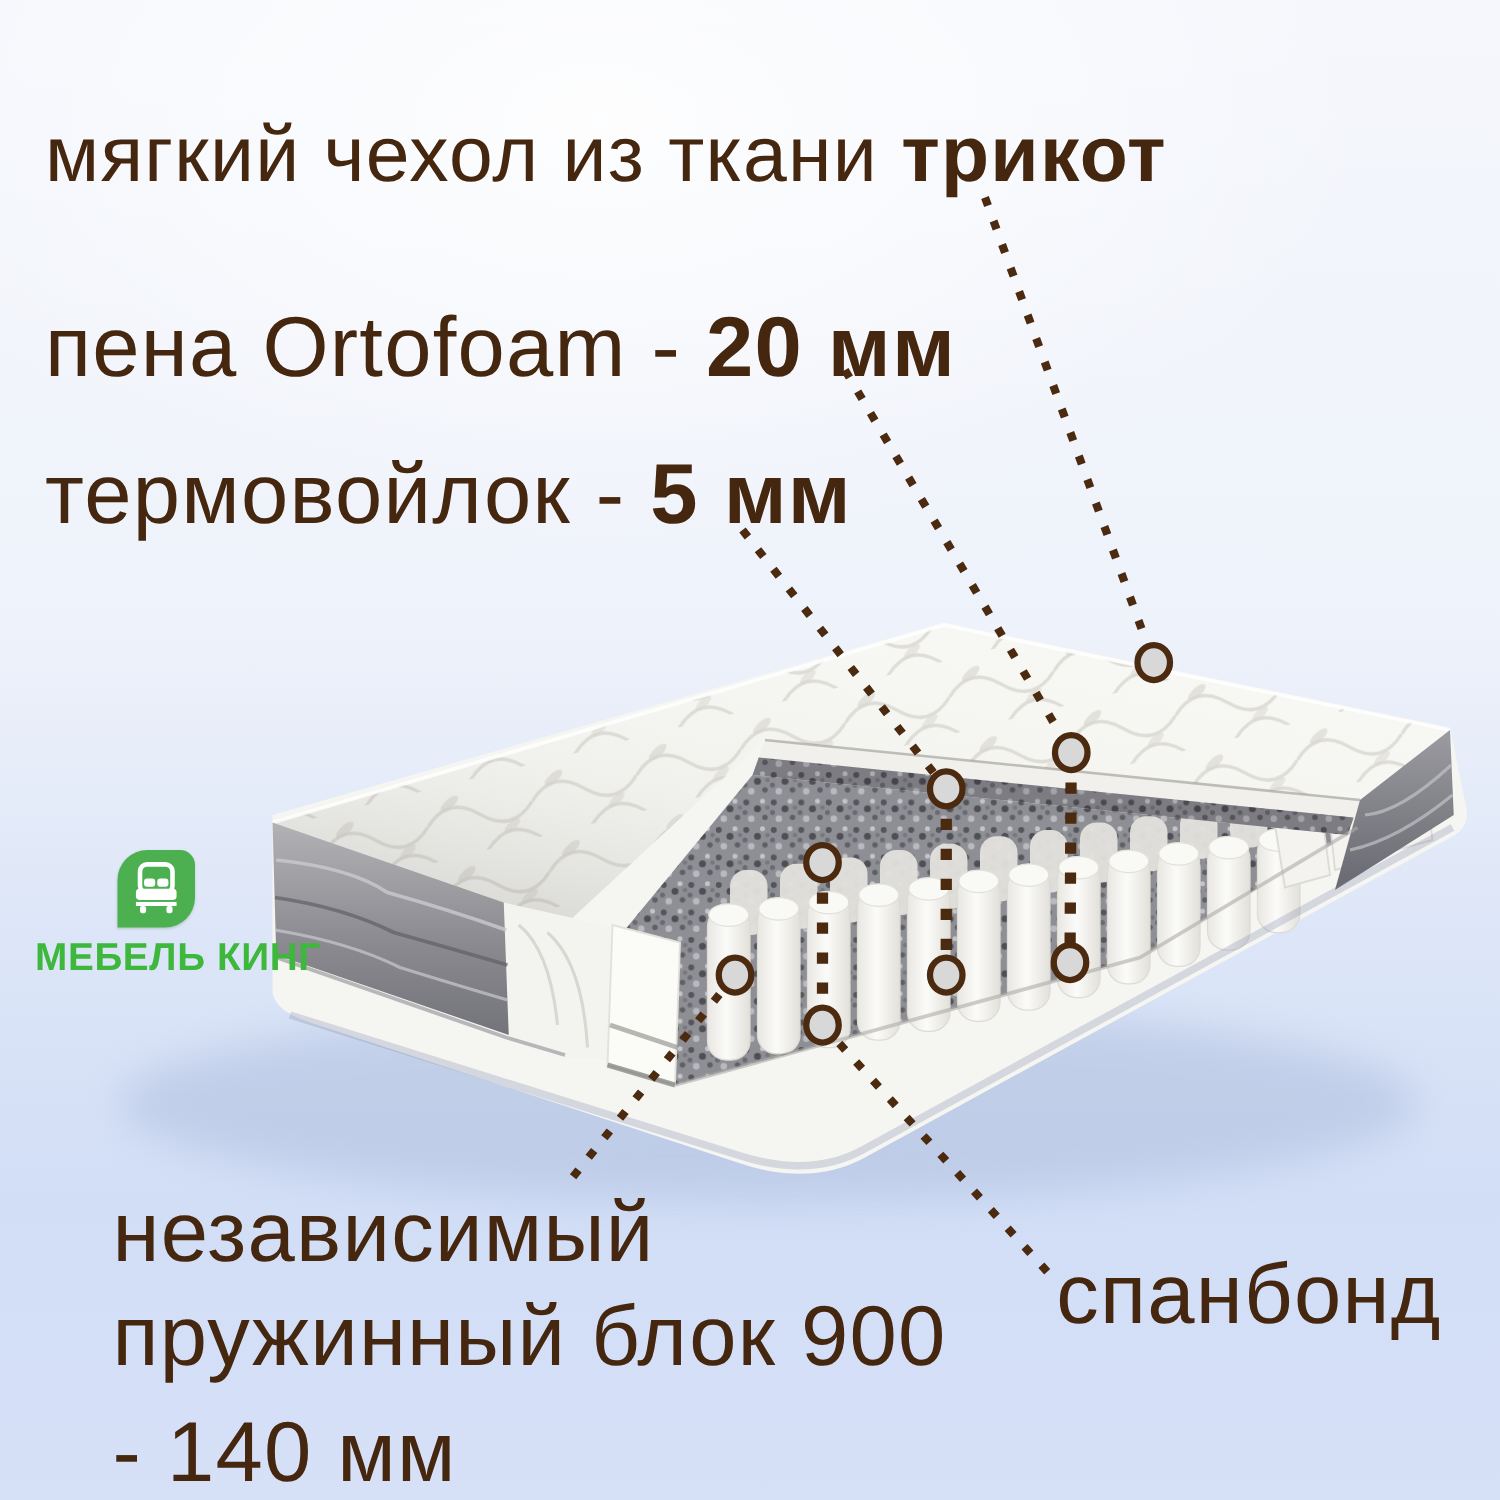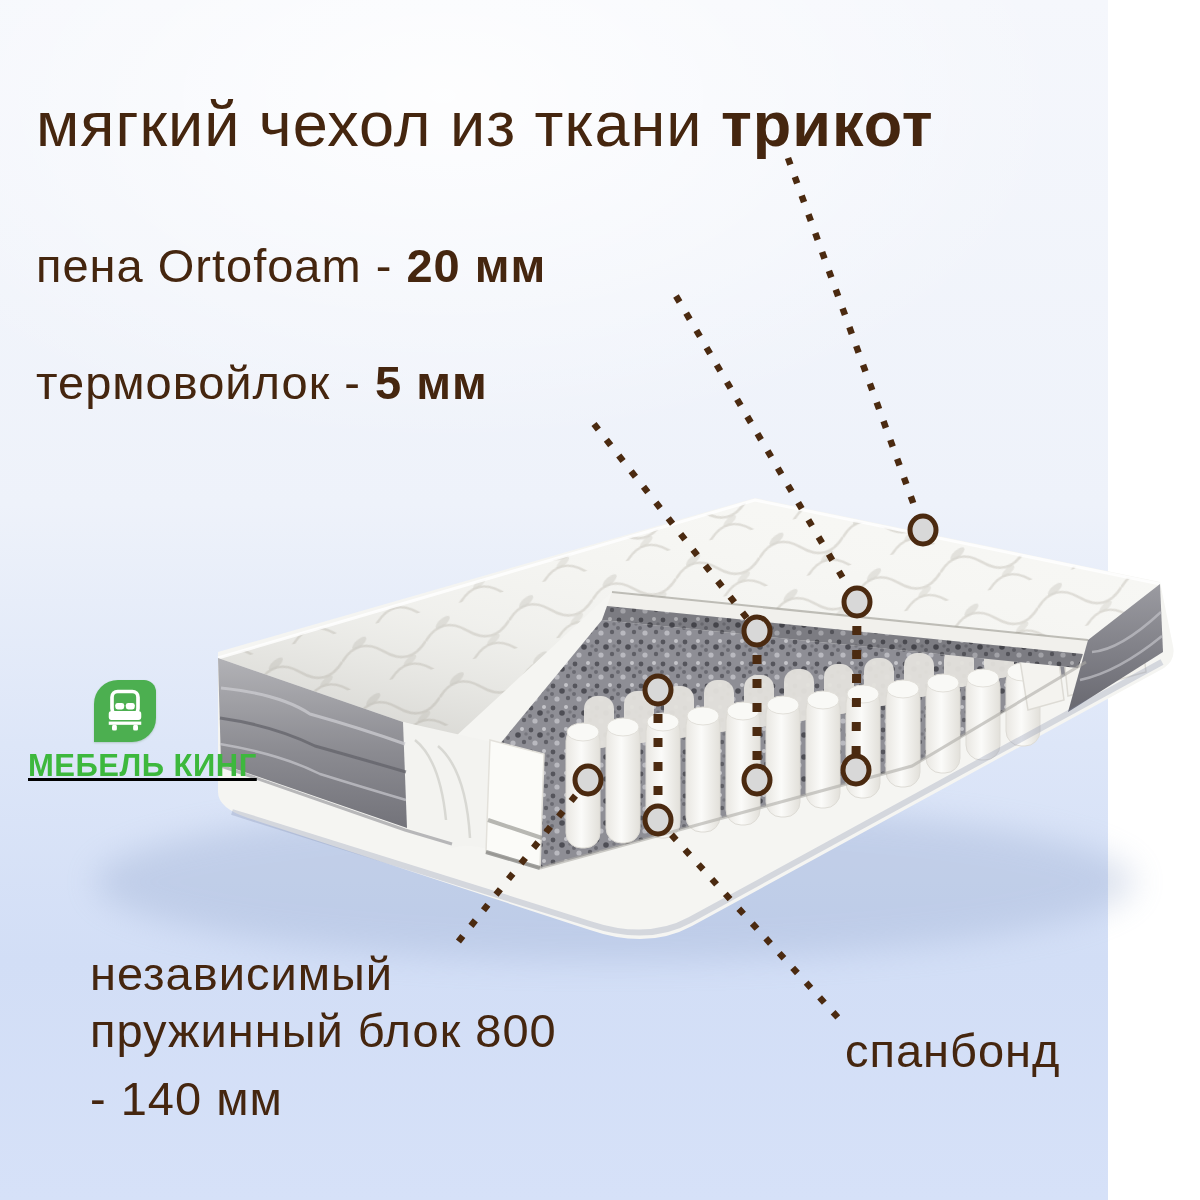--- a/index.html
+++ b/index.html
@@ -8,38 +8,38 @@
     --circle-fill:#d8d8d8;
     --logo-green:#4caf50;
     --logo-text:#3db83d;
   }
   html,body{margin:0;padding:0;}
   body{
     width:1200px;height:1200px;overflow:hidden;
     font-family:"Liberation Sans", sans-serif;
   }
   .stage{
-    position:relative;width:1108px;height:1200px;
+    position:relative;width:1200px;height:1200px;
     background:
       radial-gradient(900px 500px at 40% 8%, rgba(255,255,255,.85), rgba(255,255,255,0) 70%),
       linear-gradient(180deg,#f5f7fc 0%,#eef2fa 42%,#dde6f8 62%,#d2def6 80%,#d6e1f8 100%);
   }
   .label{
     position:absolute;color:var(--text-brown);
-    font-size:47px;letter-spacing:1px;white-space:nowrap;line-height:1.22;
+    font-size:68px;letter-spacing:1px;white-space:nowrap;line-height:1.22;
   }
   .label b{font-weight:700;}
   .label--cover{left:36px;top:86px;font-size:63px;}
   .label--foam{left:36px;top:237px;}
   .label--felt{left:36px;top:354px;}
   .label--springs{left:90px;top:945px;}
   .label--springs .bold-line{display:block;margin-top:10px;font-weight:400;}
-  .label--spunbond{left:845px;top:1022px;}
+  .label--spunbond{left:845px;top:994px;}
   .scene{position:absolute;left:0;top:0;}
-  .logo{position:absolute;left:28px;top:680px;width:200px;text-align:right;text-decoration:underline;}
+  .logo{position:absolute;left:28px;top:680px;width:200px;text-align:right;}
   .logo-badge{
     margin-left:66px;width:62px;height:62px;background:var(--logo-green);
     border-radius:24px 12px 24px 0;display:flex;align-items:center;justify-content:center;
     box-shadow:0 1px 2px rgba(60,120,60,.25);
   }
   .logo-caption{
     margin-top:6px;color:var(--logo-text);font-weight:700;font-size:31px;
     letter-spacing:.5px;white-space:nowrap;
   }
 </style>
@@ -232,21 +232,21 @@
         <rect x="12" y="45" width="40" height="4" fill="#ffffff"></rect>
         <rect x="16" y="49" width="6" height="7" rx="2" fill="#ffffff"></rect>
         <rect x="42" y="49" width="6" height="7" rx="2" fill="#ffffff"></rect>
       </svg>
     </div>
     <div class="logo-caption">МЕБЕЛЬ КИНГ</div>
   </div>
 
   <div class="label label--springs">
     <span>независимый</span><br>
-    <span>пружинный блок 800</span>
+    <span>пружинный блок 900</span>
     <span class="bold-line">- 140 мм</span>
   </div>
 
   <div class="label label--spunbond">
     <span>спанбонд</span>
   </div>
 
 </div>
 
 </body></html>

